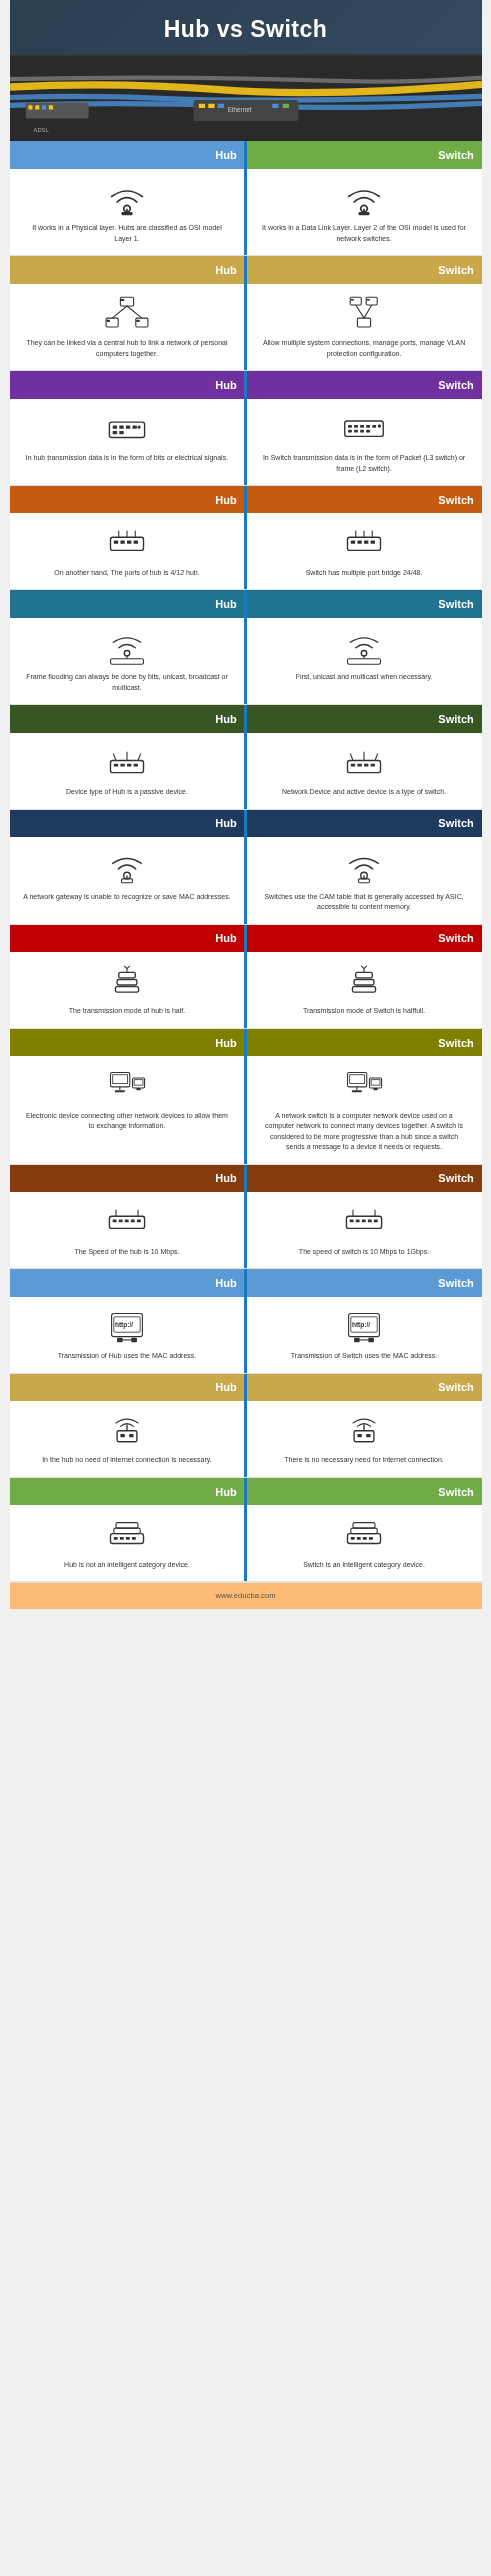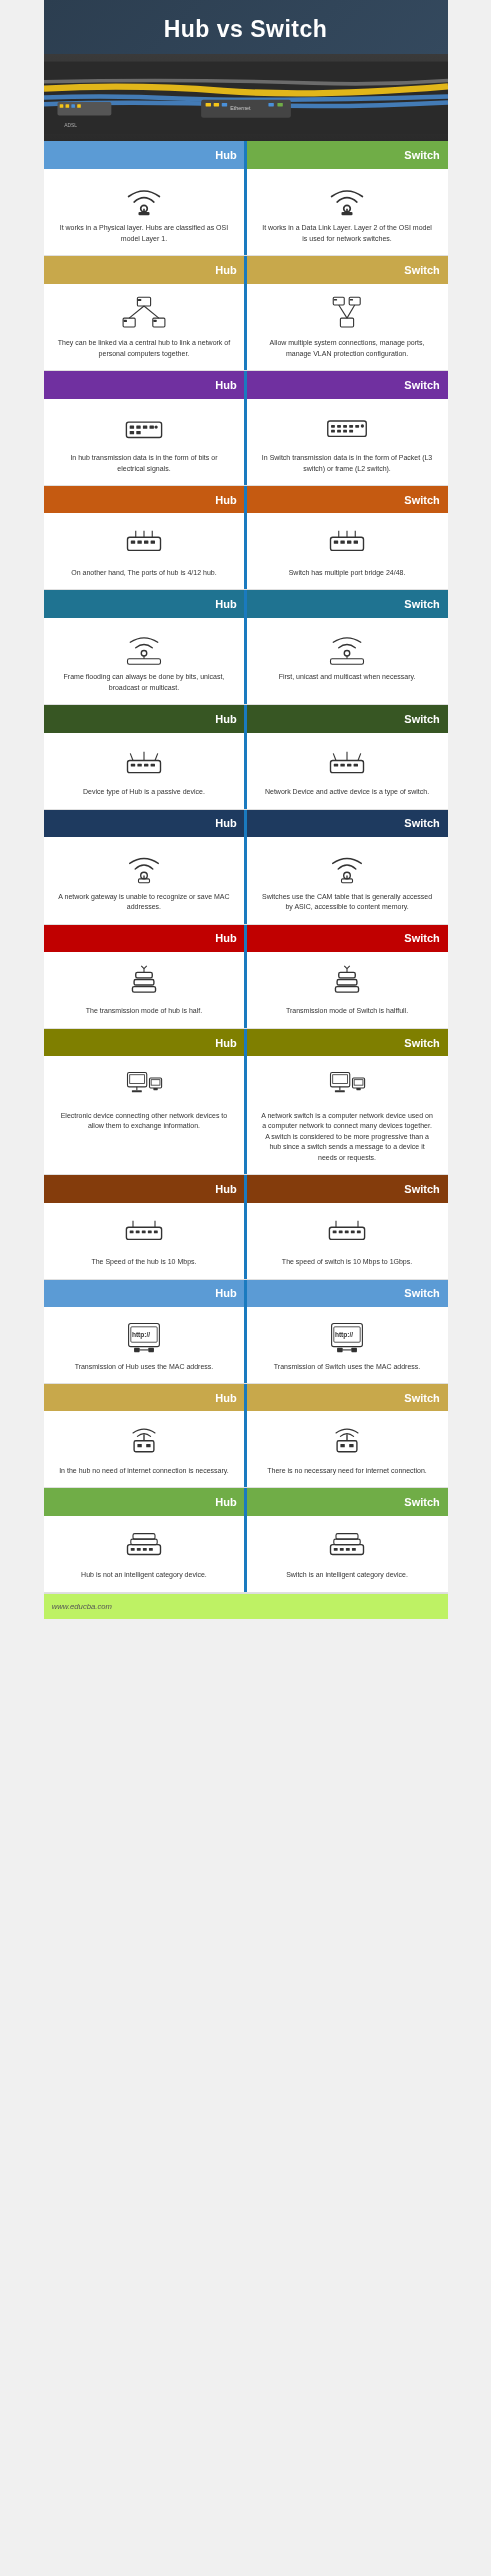--- a/index.html
+++ b/index.html
@@ -3,21 +3,21 @@
   <meta charset="utf-8">
   <style>
     * { box-sizing: border-box; margin: 0; padding: 0; }
     body {
       font-family: Arial, sans-serif;
       background: #f0f0f0;
       display: flex;
       justify-content: center;
     }
     .infographic {
-      width: 404px;
+      width: 472px;
       background: #fff;
     }
 
     
     .header {
       background: linear-gradient(135deg, #2c3e50 0%, #34495e 100%);
       text-align: center;
       padding: 16.4px 11px 11px;
       position: relative;
     }
@@ -78,26 +78,25 @@
       flex: 1;
       text-align: right;
       padding: 7.7px;
       font-size: 11px;
       font-weight: bold;
       color: #fff;
     }
 
     
     .footer {
-      background: #bef264;
-      text-align: left;
+      background: #fdba74;
+      text-align: center;
       padding: 8.2px;
       font-size: 7.7px;
       color: #555;
-      font-style: italic;
       border-top: 1.1px solid #ddd;
     }
 
     
     svg { display: block; }
 
     
     .vdivider {
       width: 2.2px;
       background: #1a7abf;

